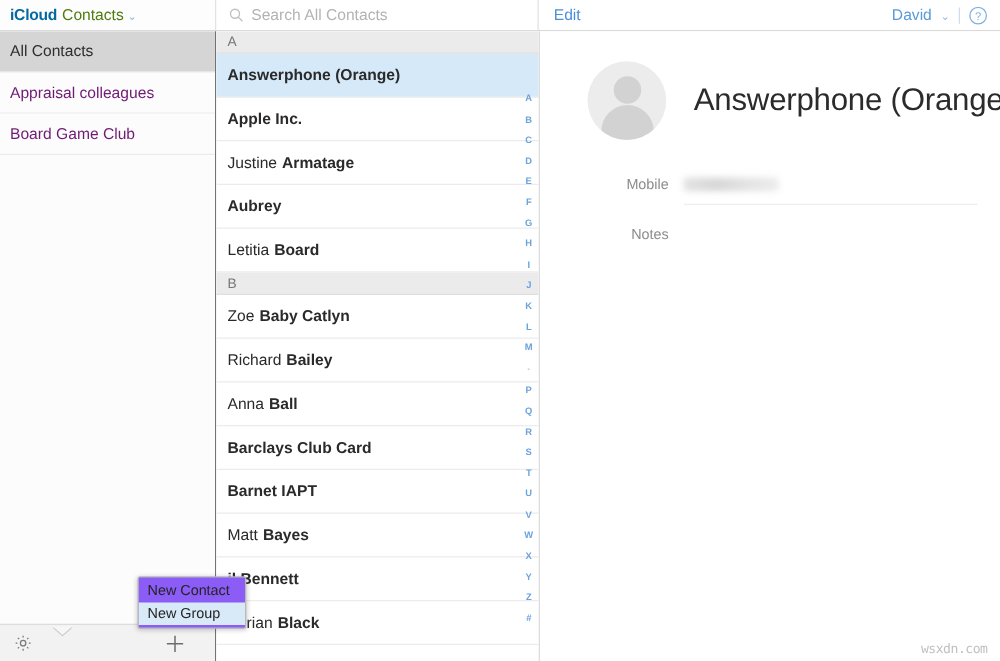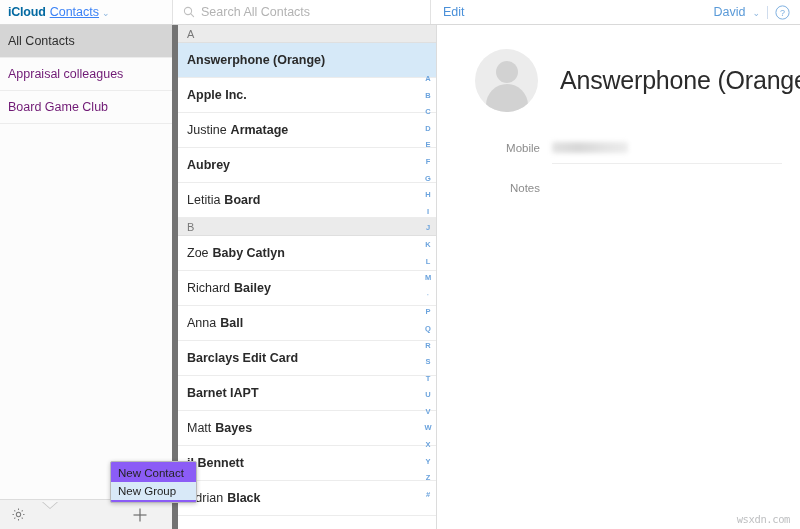--- a/index.html
+++ b/index.html
@@ -41,23 +41,22 @@
     box-sizing: border-box;
     font-size: 12.5px;
     background: #fdfdfd;
   }
   .brand-icloud {
     color: #0369a1;
     font-weight: bold;
     letter-spacing: -0.2px;
   }
   .brand-app {
-    color: #3b82f6;
+    color: #4d7c0f;
     margin-left: 4px;
-    text-decoration: underline;
   }
   .brand-caret {
     color: #8ab4de;
     margin-left: 3px;
     font-size: 9px;
     line-height: 1;
     transform: translateY(1px);
   }
 
   .searchwrap {
@@ -121,21 +120,21 @@
   }
 
   
   .sidebar {
     width: 172px;
     min-width: 172px;
     background: #fcfcfc;
     display: flex;
     flex-direction: column;
     position: relative;
-    border-right: 6px solid #737373;
+    border-right: 1px solid #737373;
   }
   .group-list {
     flex: 1;
     overflow: hidden;
   }
   .group-item {
     height: 33px;
     display: flex;
     align-items: center;
     padding-left: 8px;
@@ -485,21 +484,21 @@
         <div class="contact-row">
           <span class="first">Richard</span>
           <span class="last">Bailey</span>
         </div>
         <div class="contact-row">
           <span class="first">Anna</span>
           <span class="last">Ball</span>
         </div>
         <div class="contact-row">
 
-          <span class="last" style="margin-left: 0px;">Barclays Edit Card</span>
+          <span class="last" style="margin-left: 0px;">Barclays Club Card</span>
         </div>
         <div class="contact-row">
 
           <span class="last" style="margin-left: 0px;">Barnet IAPT</span>
         </div>
         <div class="contact-row">
           <span class="first">Matt</span>
           <span class="last">Bayes</span>
         </div>
         <div class="contact-row">

